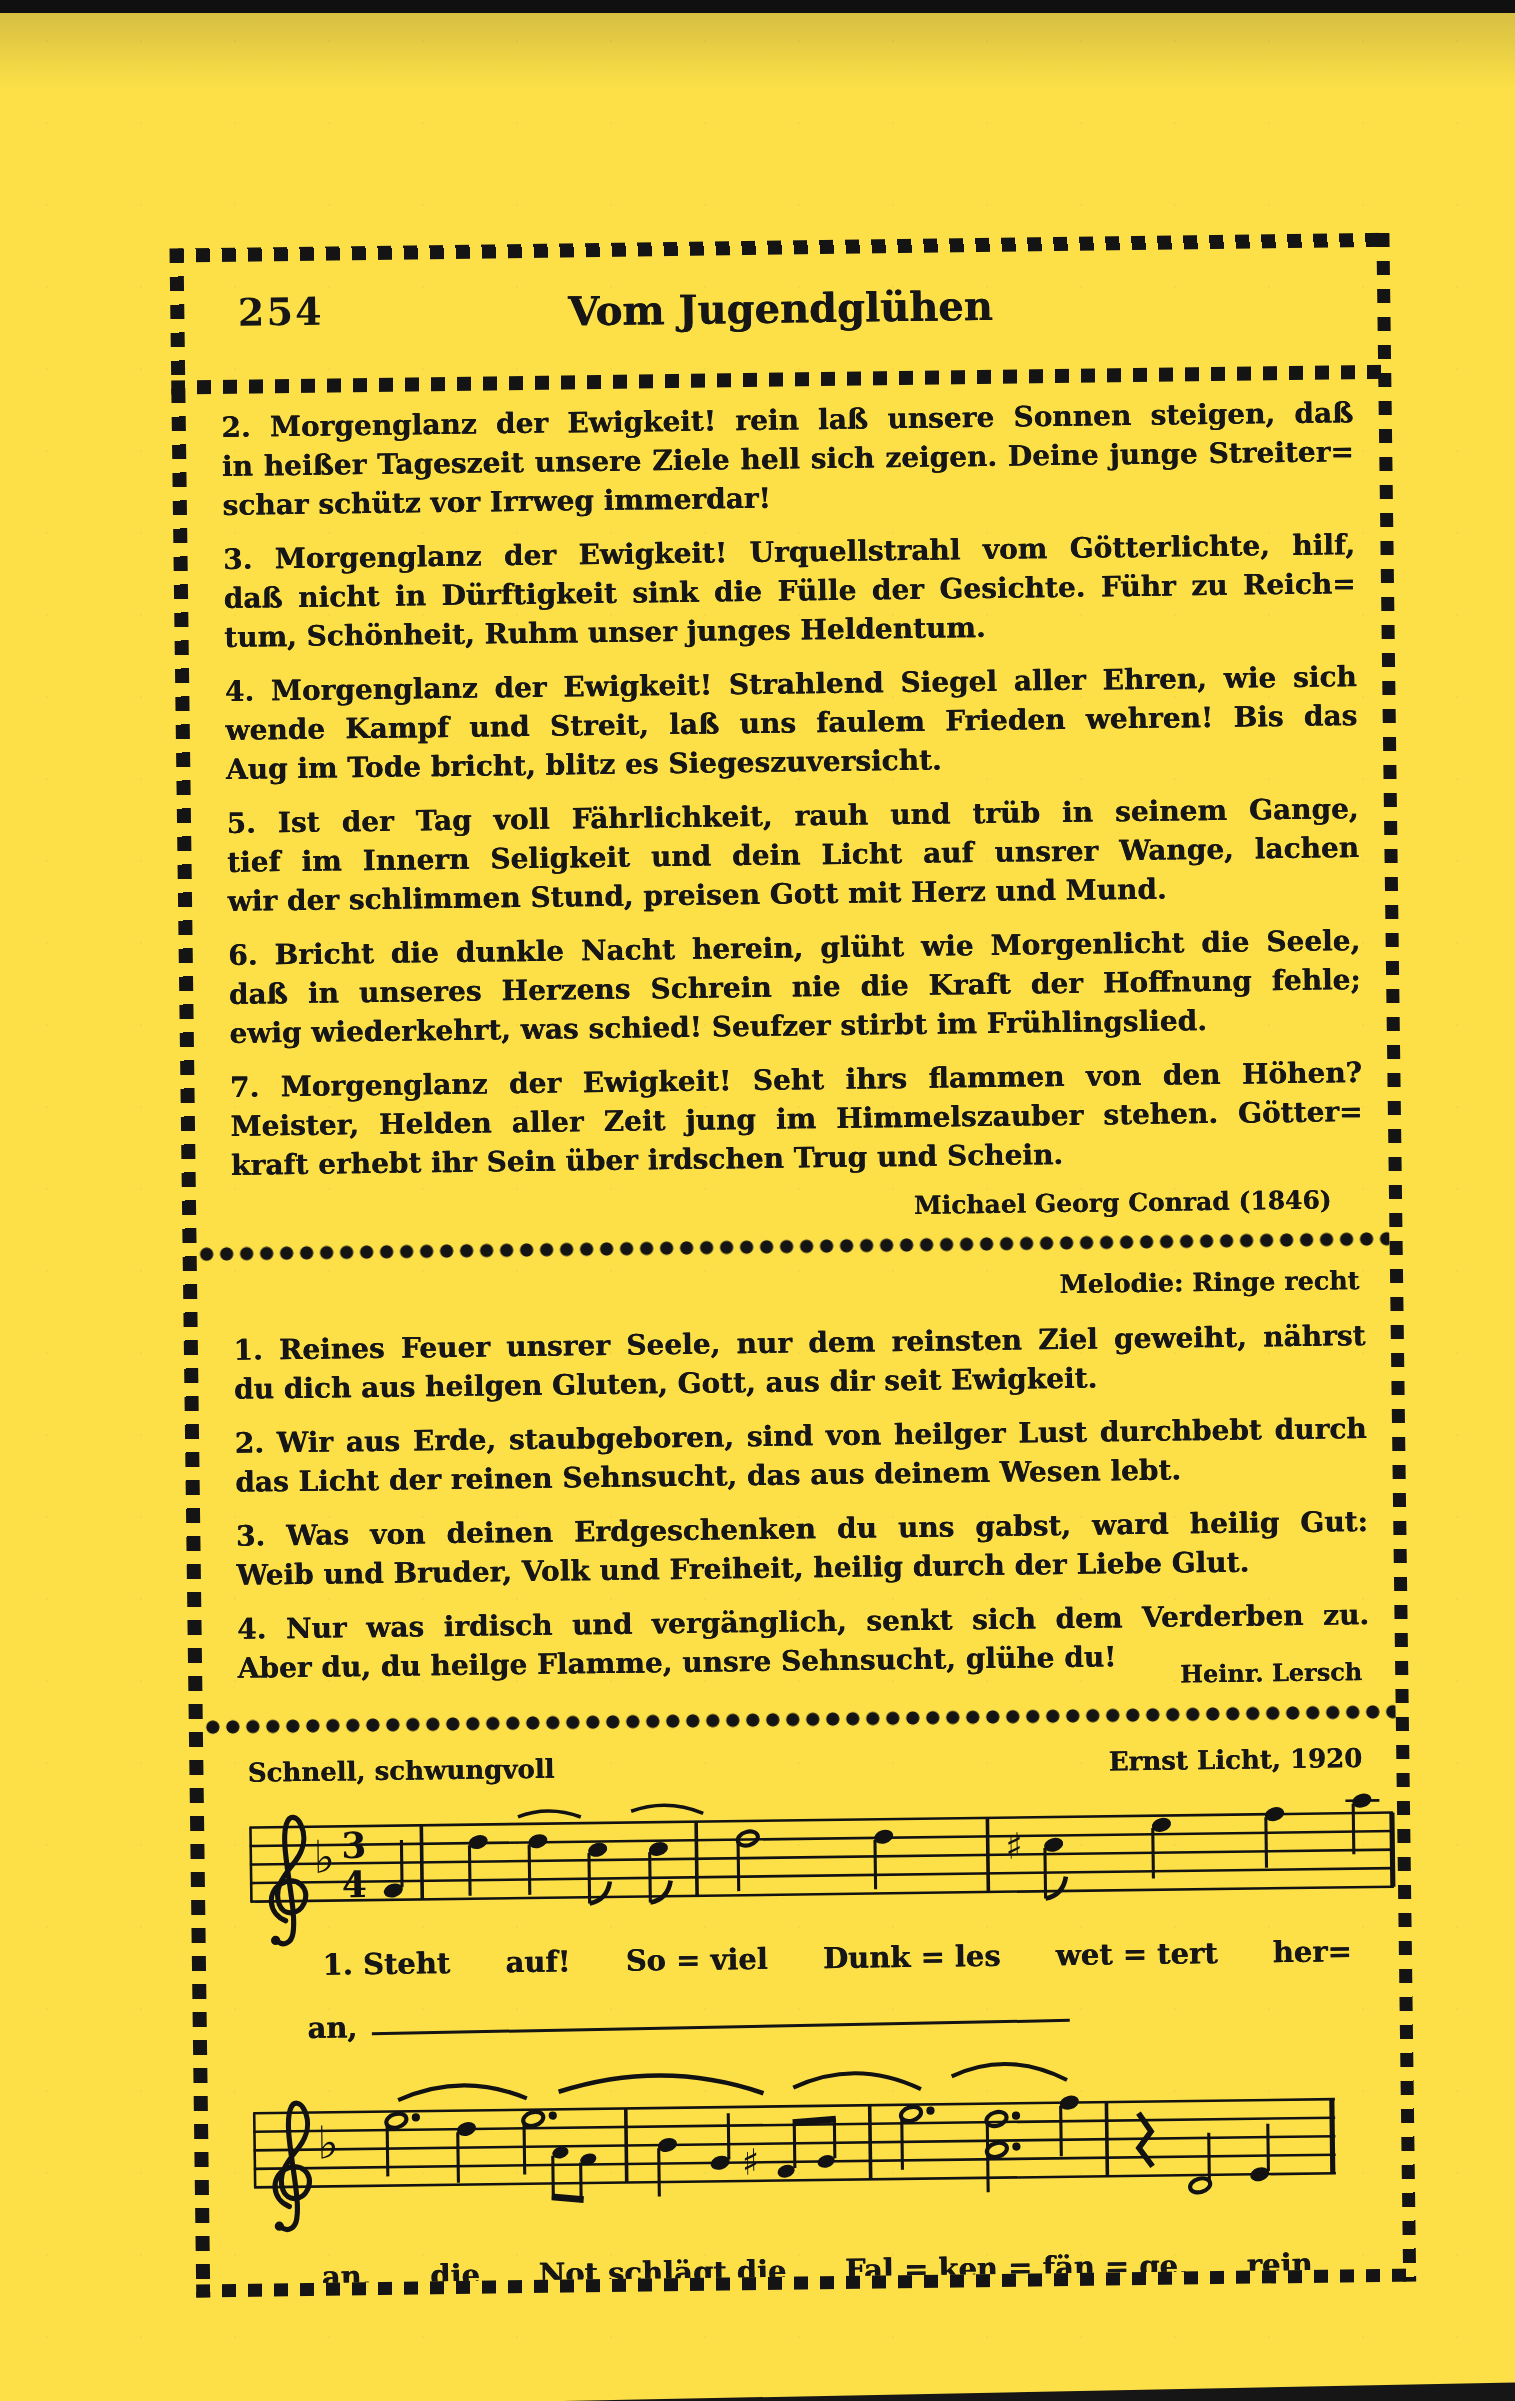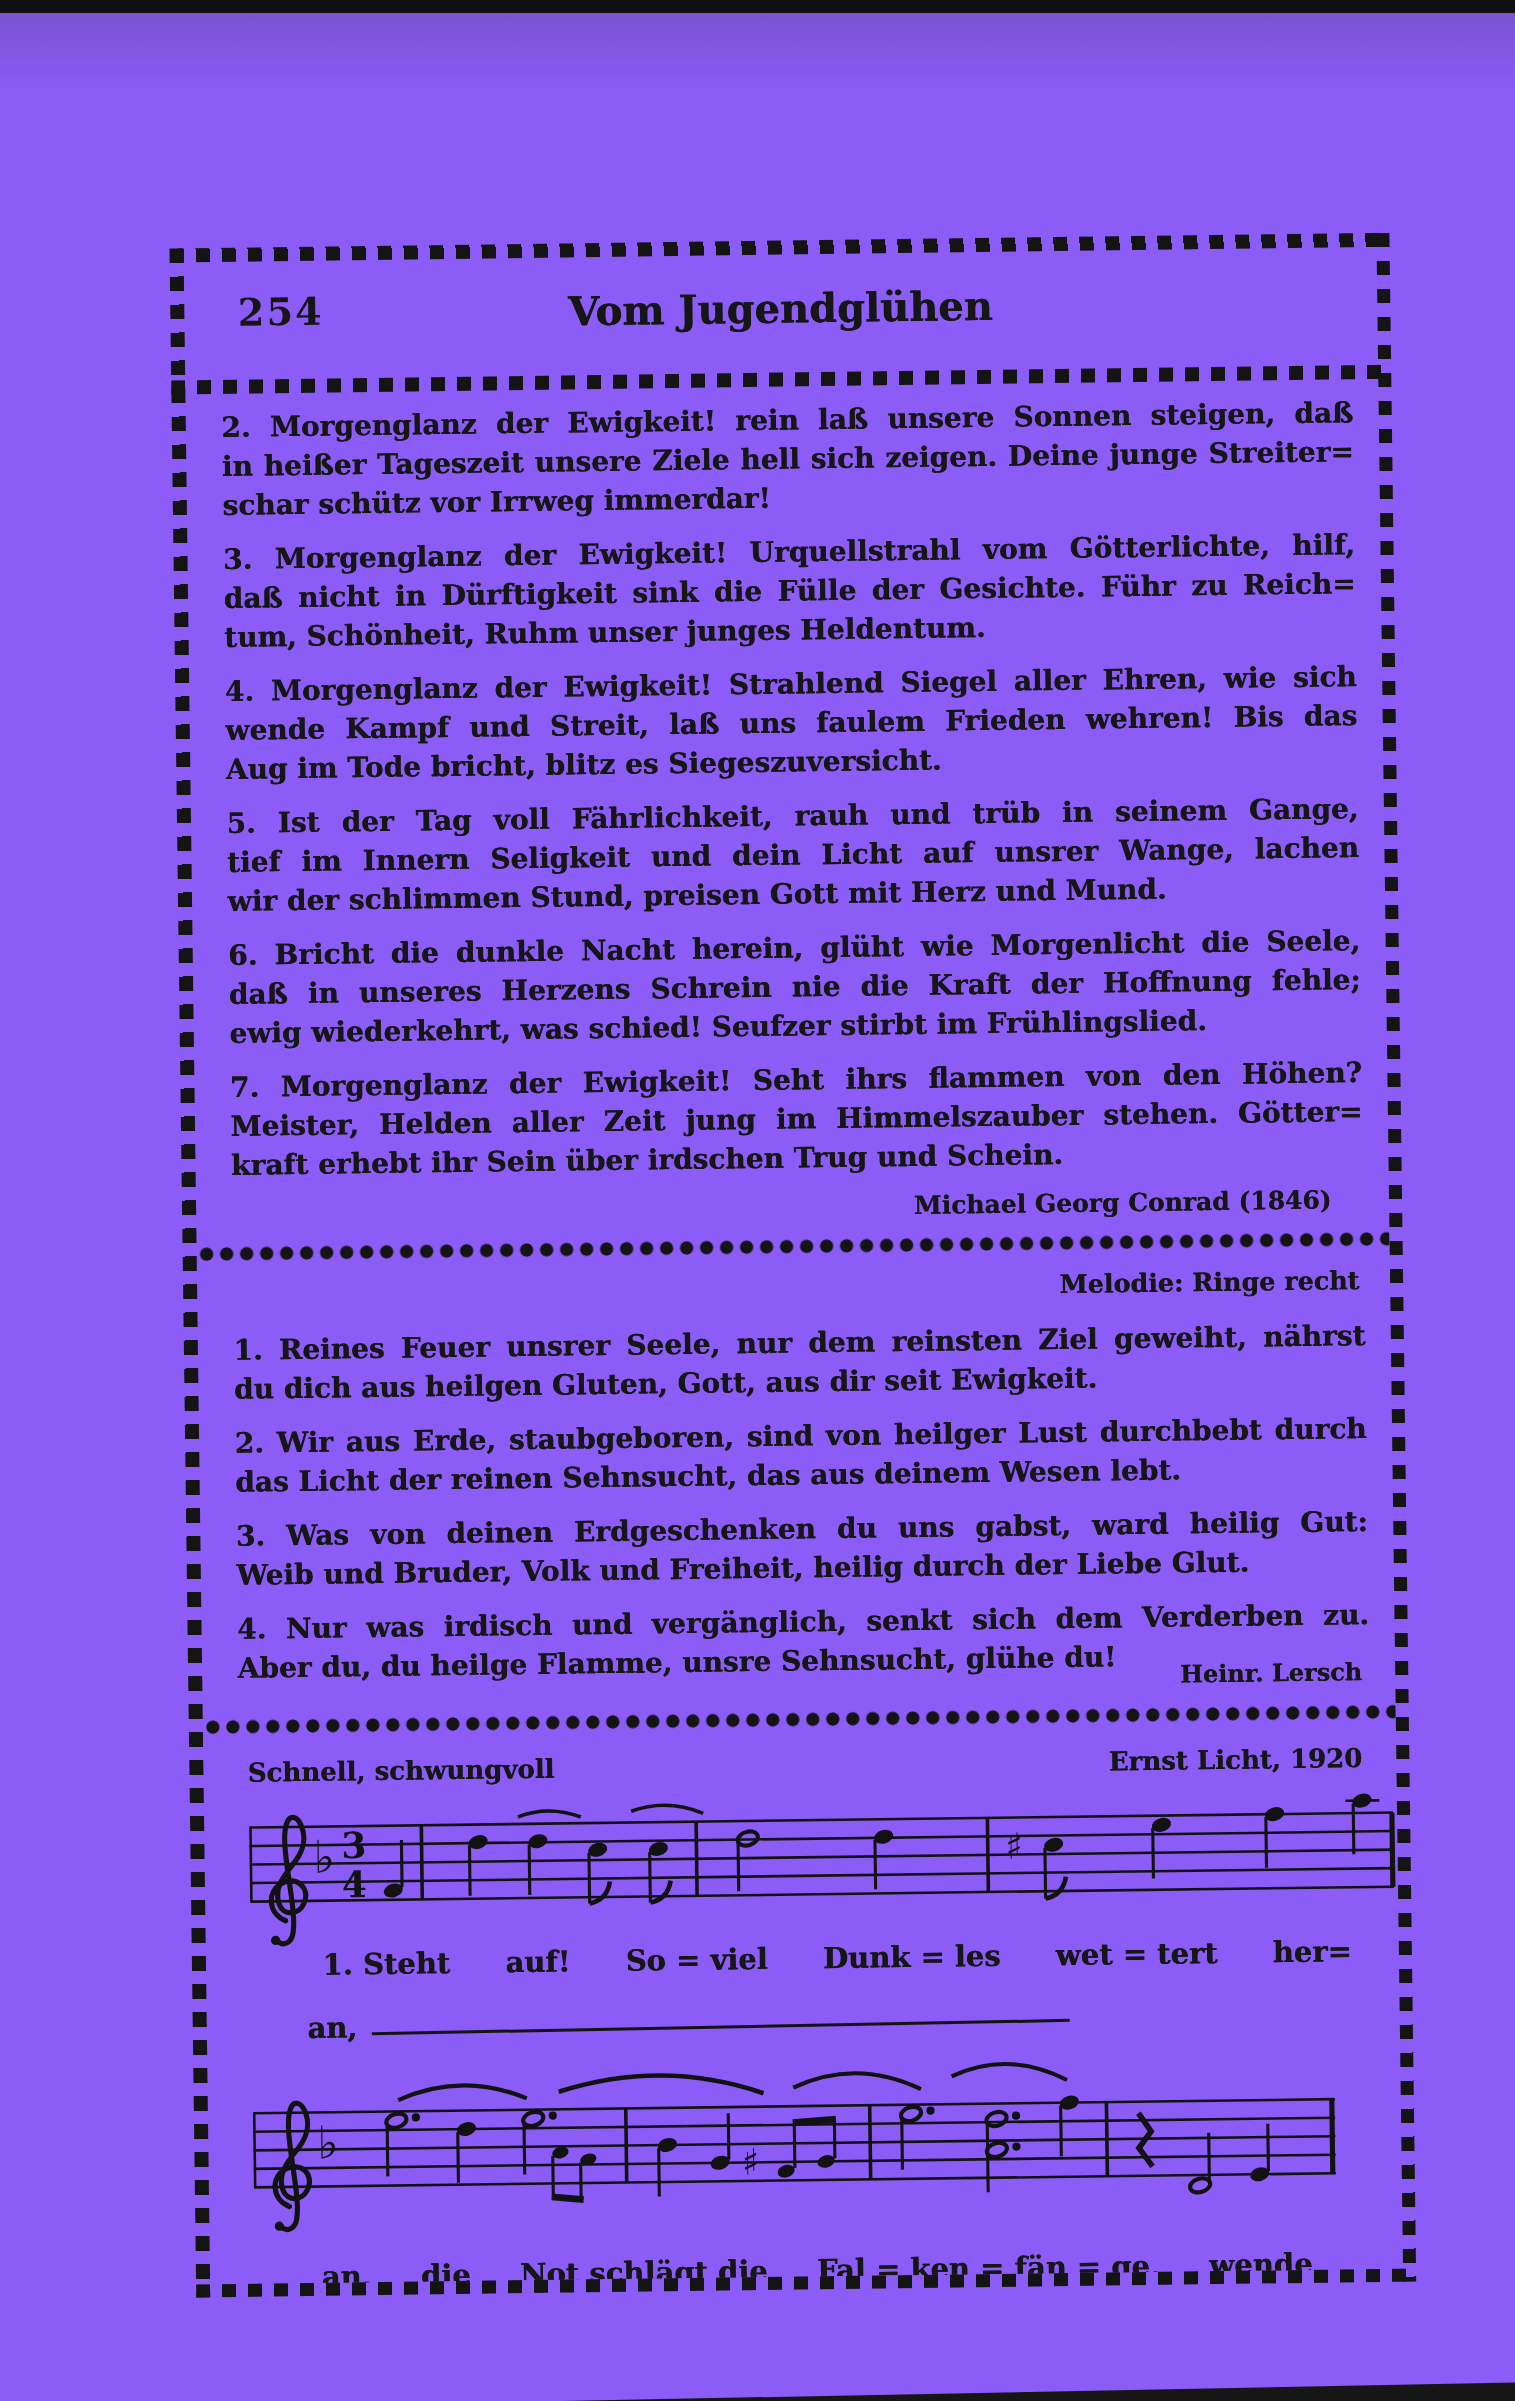--- a/index.html
+++ b/index.html
@@ -1,18 +1,18 @@
 <!DOCTYPE html>
 <html style="font-size:8.7px"><head>
 <meta charset="utf-8">
 <style>
   html,body { margin:0; padding:0; background:#e8e8e4; }
   .page {
     position:relative; width:1515px; height:2401px; overflow:hidden;
-    background:#8b5cf6; color:#161616;
+    background:#fde047; color:#161616;
     font-family:"DejaVu Serif", serif; font-weight:700;
   }
   
   .page::after {
     content:""; position:absolute; inset:0; pointer-events:none; opacity:.35;
     background-image:
       radial-gradient(rgba(0,0,0,.10) 0.8px, transparent 1.2px),
       radial-gradient(rgba(0,0,0,.07) 0.6px, transparent 1.1px);
     background-size:94px 82px, 52px 45px;
   }
@@ -354,21 +354,21 @@
               <line x1="1989" y1="258" x2="1989" y2="166" stroke="#121212" stroke-width="6"></line>
             </g>
             <line x1="2114" y1="120" x2="2114" y2="264" stroke="#121212" stroke-width="10"></line>
           </svg>
 
           <div class="lyrics-row l2">
             <span>an,</span>
             <span>die</span>
             <span>Not schlägt die</span>
             <span>Fal = ken = fän = ge,</span>
-            <span>wende</span>
+            <span>rein</span>
           </div>
 
         </div>
       </div>
     </div>
   </div>
 
   <div class="scan-top-edge"></div>
   <div class="scan-top-haze"></div>
   <div class="scan-corner-wedge"></div>

